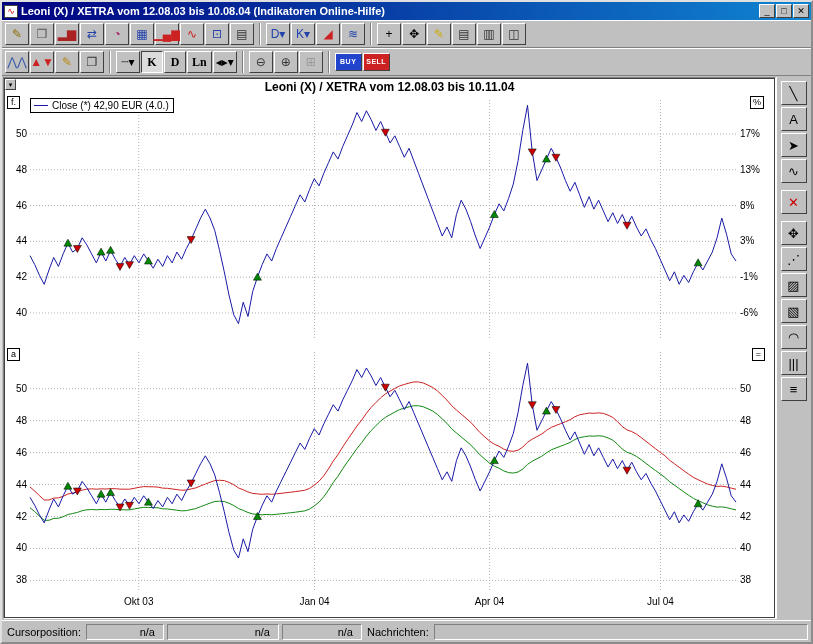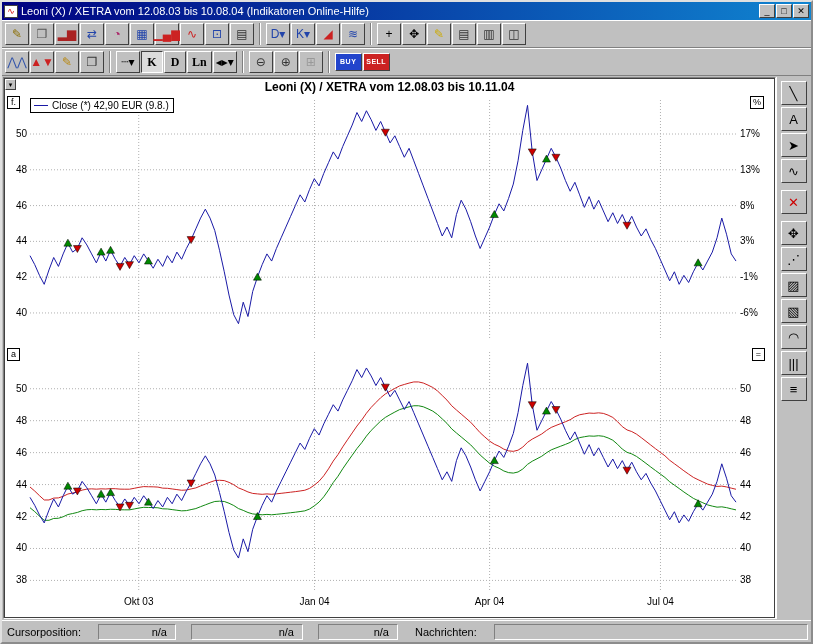--- a/index.html
+++ b/index.html
@@ -3,21 +3,21 @@
 <meta charset="utf-8">
 <style>
   * { box-sizing: border-box; margin: 0; padding: 0; }
   html,body { width:813px; height:644px; font-family:"Liberation Sans","DejaVu Sans",sans-serif; }
   body { background:#c0c0c0; }
   .window { width:813px; height:644px; border:2px outset #e0e0e0; background:#c0c0c0; display:flex; flex-direction:column; overflow:hidden; }
 
   
   .titlebar { height:18px; background:linear-gradient(90deg,#000080,#1084d0); display:flex; align-items:center; padding:0 2px; flex:0 0 auto; }
   .app-icon { width:14px;height:13px;background:#fff;border:1px solid #404040;color:#cc0000;font-size:9px;line-height:11px;text-align:center;margin-right:3px; }
-  .title-text { color:#fff; font-weight:normal; font-size:11px; flex:1; white-space:nowrap; overflow:hidden; }
+  .title-text { color:#fff; font-weight:bold; font-size:11px; flex:1; white-space:nowrap; overflow:hidden; }
   .winbtn { width:16px;height:14px;background:#c0c0c0;border:1px solid;border-color:#fff #404040 #404040 #fff;font-size:9px;line-height:11px;text-align:center;margin-left:1px;padding:0;font-family:inherit; }
 
   
   .toolbar { height:28px; background:#c0c0c0; border-bottom:1px solid #808080; box-shadow:inset 0 1px 0 #ffffff; display:flex; align-items:center; padding:2px 3px; gap:1px; flex:0 0 auto; }
   .tb-btn { width:24px; height:22px; background:#c0c0c0; border:1px solid; border-color:#ffffff #404040 #404040 #ffffff; display:flex; align-items:center; justify-content:center; padding:0; font-size:13px; line-height:1; cursor:default; font-family:inherit; }
   .tb-btn .glyph { pointer-events:none; font-size:12px; }
   .tb-btn.txt { width:auto; min-width:22px; padding:0 4px; font-weight:bold; font-size:12px; font-family:"Liberation Serif","DejaVu Serif",serif; }
   .tb-btn.mini { width:27px; height:18px; font-size:7px; font-weight:bold; font-family:"Liberation Sans",sans-serif; letter-spacing:0.5px; }
   .tb-btn.pressed { border-color:#404040 #ffffff #ffffff #404040; background:#dcdcdc; }
   .tb-sep { width:2px; height:22px; border-left:1px solid #808080; border-right:1px solid #ffffff; margin:0 4px; }
@@ -32,21 +32,21 @@
   .legend .sample { display:inline-block; width:14px; height:0; border-top:1px solid #1a1aa6; }
   svg { position:absolute; left:2px; }
   svg text { font-family:"Liberation Sans","DejaVu Sans",sans-serif; font-size:10px; fill:#000; }
 
   
   .right-tools { flex:0 0 34px; background:#c0c0c0; border-left:1px solid #ffffff; display:flex; flex-direction:column; align-items:center; padding-top:4px; gap:2px; }
   .tool-btn { width:26px; height:24px; background:#c0c0c0; border:1px solid; border-color:#ffffff #404040 #404040 #ffffff; display:flex; align-items:center; justify-content:center; font-size:13px; padding:0; font-family:inherit; }
   .tool-sep { height:3px; }
 
   
-  .statusbar { height:22px; flex:0 0 auto; background:#c0c0c0; border-top:1px solid #ffffff; display:flex; align-items:center; padding:2px 3px; gap:15px; font-size:11px; }
+  .statusbar { height:22px; flex:0 0 auto; background:#c0c0c0; border-top:1px solid #ffffff; display:flex; align-items:center; padding:2px 3px; gap:3px; font-size:11px; }
   .sb-label { padding:1px 2px; white-space:nowrap; }
   .sb-field { border:1px solid; border-color:#808080 #ffffff #ffffff #808080; background:#c0c0c0; text-align:right; padding:1px 8px; height:16px; font-size:11px; }
 </style>
 </head>
 <body>
 
 <div class="window">
 
   <div class="titlebar">
     <span class="app-icon">∿</span>
@@ -255,21 +255,21 @@
           <path d="M 119.50335570469798 156.34228187919453 L 127.50335570469798 156.34228187919453 L 123.50335570469798 163.34228187919453 Z" fill="#cc0000" stroke="#000" stroke-width="0.5"></path>
           <path d="M 181.1006711409396 133.97986577181203 L 189.1006711409396 133.97986577181203 L 185.1006711409396 140.97986577181203 Z" fill="#cc0000" stroke="#000" stroke-width="0.5"></path>
           <path d="M 375.3691275167786 38.14093959731537 L 383.3691275167786 38.14093959731537 L 379.3691275167786 45.14093959731537 Z" fill="#cc0000" stroke="#000" stroke-width="0.5"></path>
           <path d="M 522.255033557047 55.711409395973114 L 530.255033557047 55.711409395973114 L 526.255033557047 62.711409395973114 Z" fill="#cc0000" stroke="#000" stroke-width="0.5"></path>
           <path d="M 545.9463087248322 60.5033557046979 L 553.9463087248322 60.5033557046979 L 549.9463087248322 67.5033557046979 Z" fill="#cc0000" stroke="#000" stroke-width="0.5"></path>
           <path d="M 617.0201342281879 121.20134228187918 L 625.0201342281879 121.20134228187918 L 621.0201342281879 128.2013422818792 Z" fill="#cc0000" stroke="#000" stroke-width="0.5"></path>
         </svg>
 
       <div class="legend" style="top:20px; left:26px;">
         <span class="sample"></span>
-        <span>Close (*) 42,90 EUR (9.8.)</span>
+        <span>Close (*) 42,90 EUR (4.0.)</span>
       </div>
     </div>
 
     <div class="right-tools" id="rightTools">
         <button class="tool-btn">
           <span class="glyph" style="color: rgb(0, 0, 0);">╲</span>
         </button>
         <button class="tool-btn">
           <span class="glyph" style="color: rgb(0, 0, 0);">A</span>
         </button>

